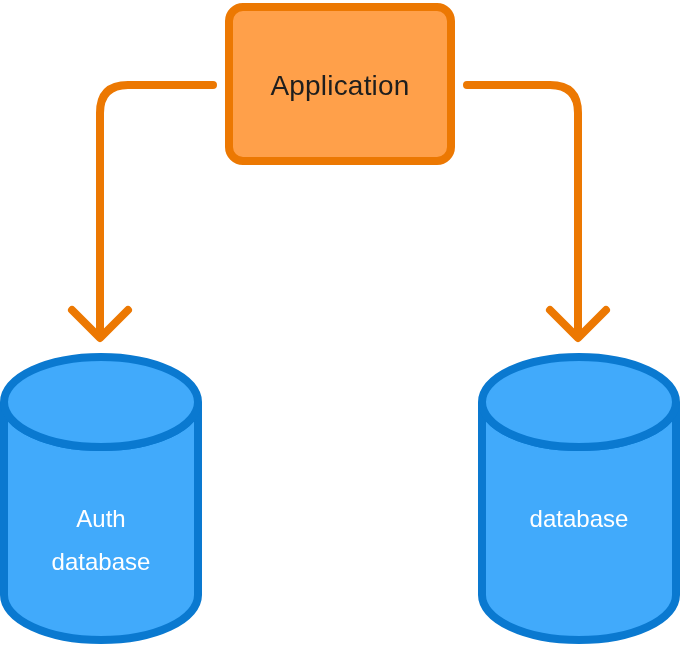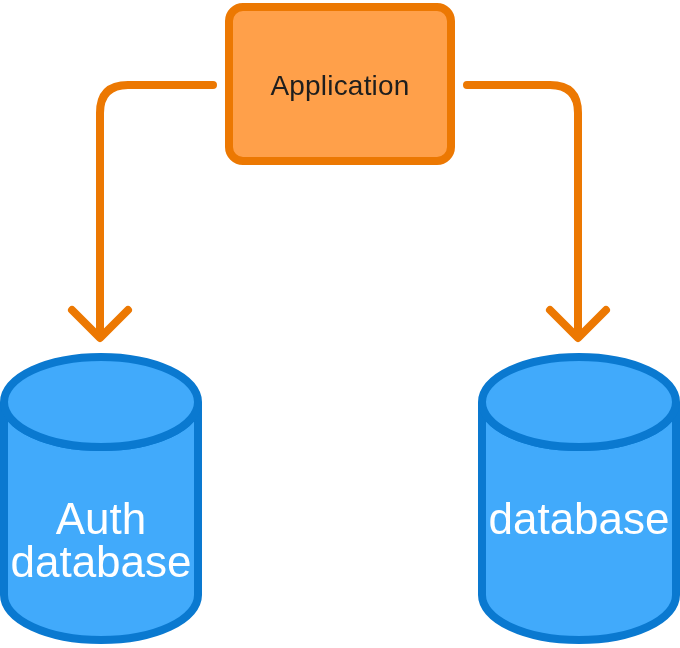--- a/index.html
+++ b/index.html
@@ -62,21 +62,21 @@
     fill: var(--blue-fill, #41AAFB);
     stroke: var(--blue-stroke, #0A79D0);
     stroke-width: 8;
   }
   .db-label {
     position: absolute;
     top: 497px;
     width: 202px;
     text-align: center;
     color: var(--db-text, #FFFFFF);
-    font-size: 44px;
+    font-size: 24px;
     line-height: 43px;
   }
   .db-label-left  { left: 0px; }
   .db-label-right { left: 478px; }
   .db-line { display: block; }
 </style>
 </head>
 <body>
 
 <div class="canvas">

